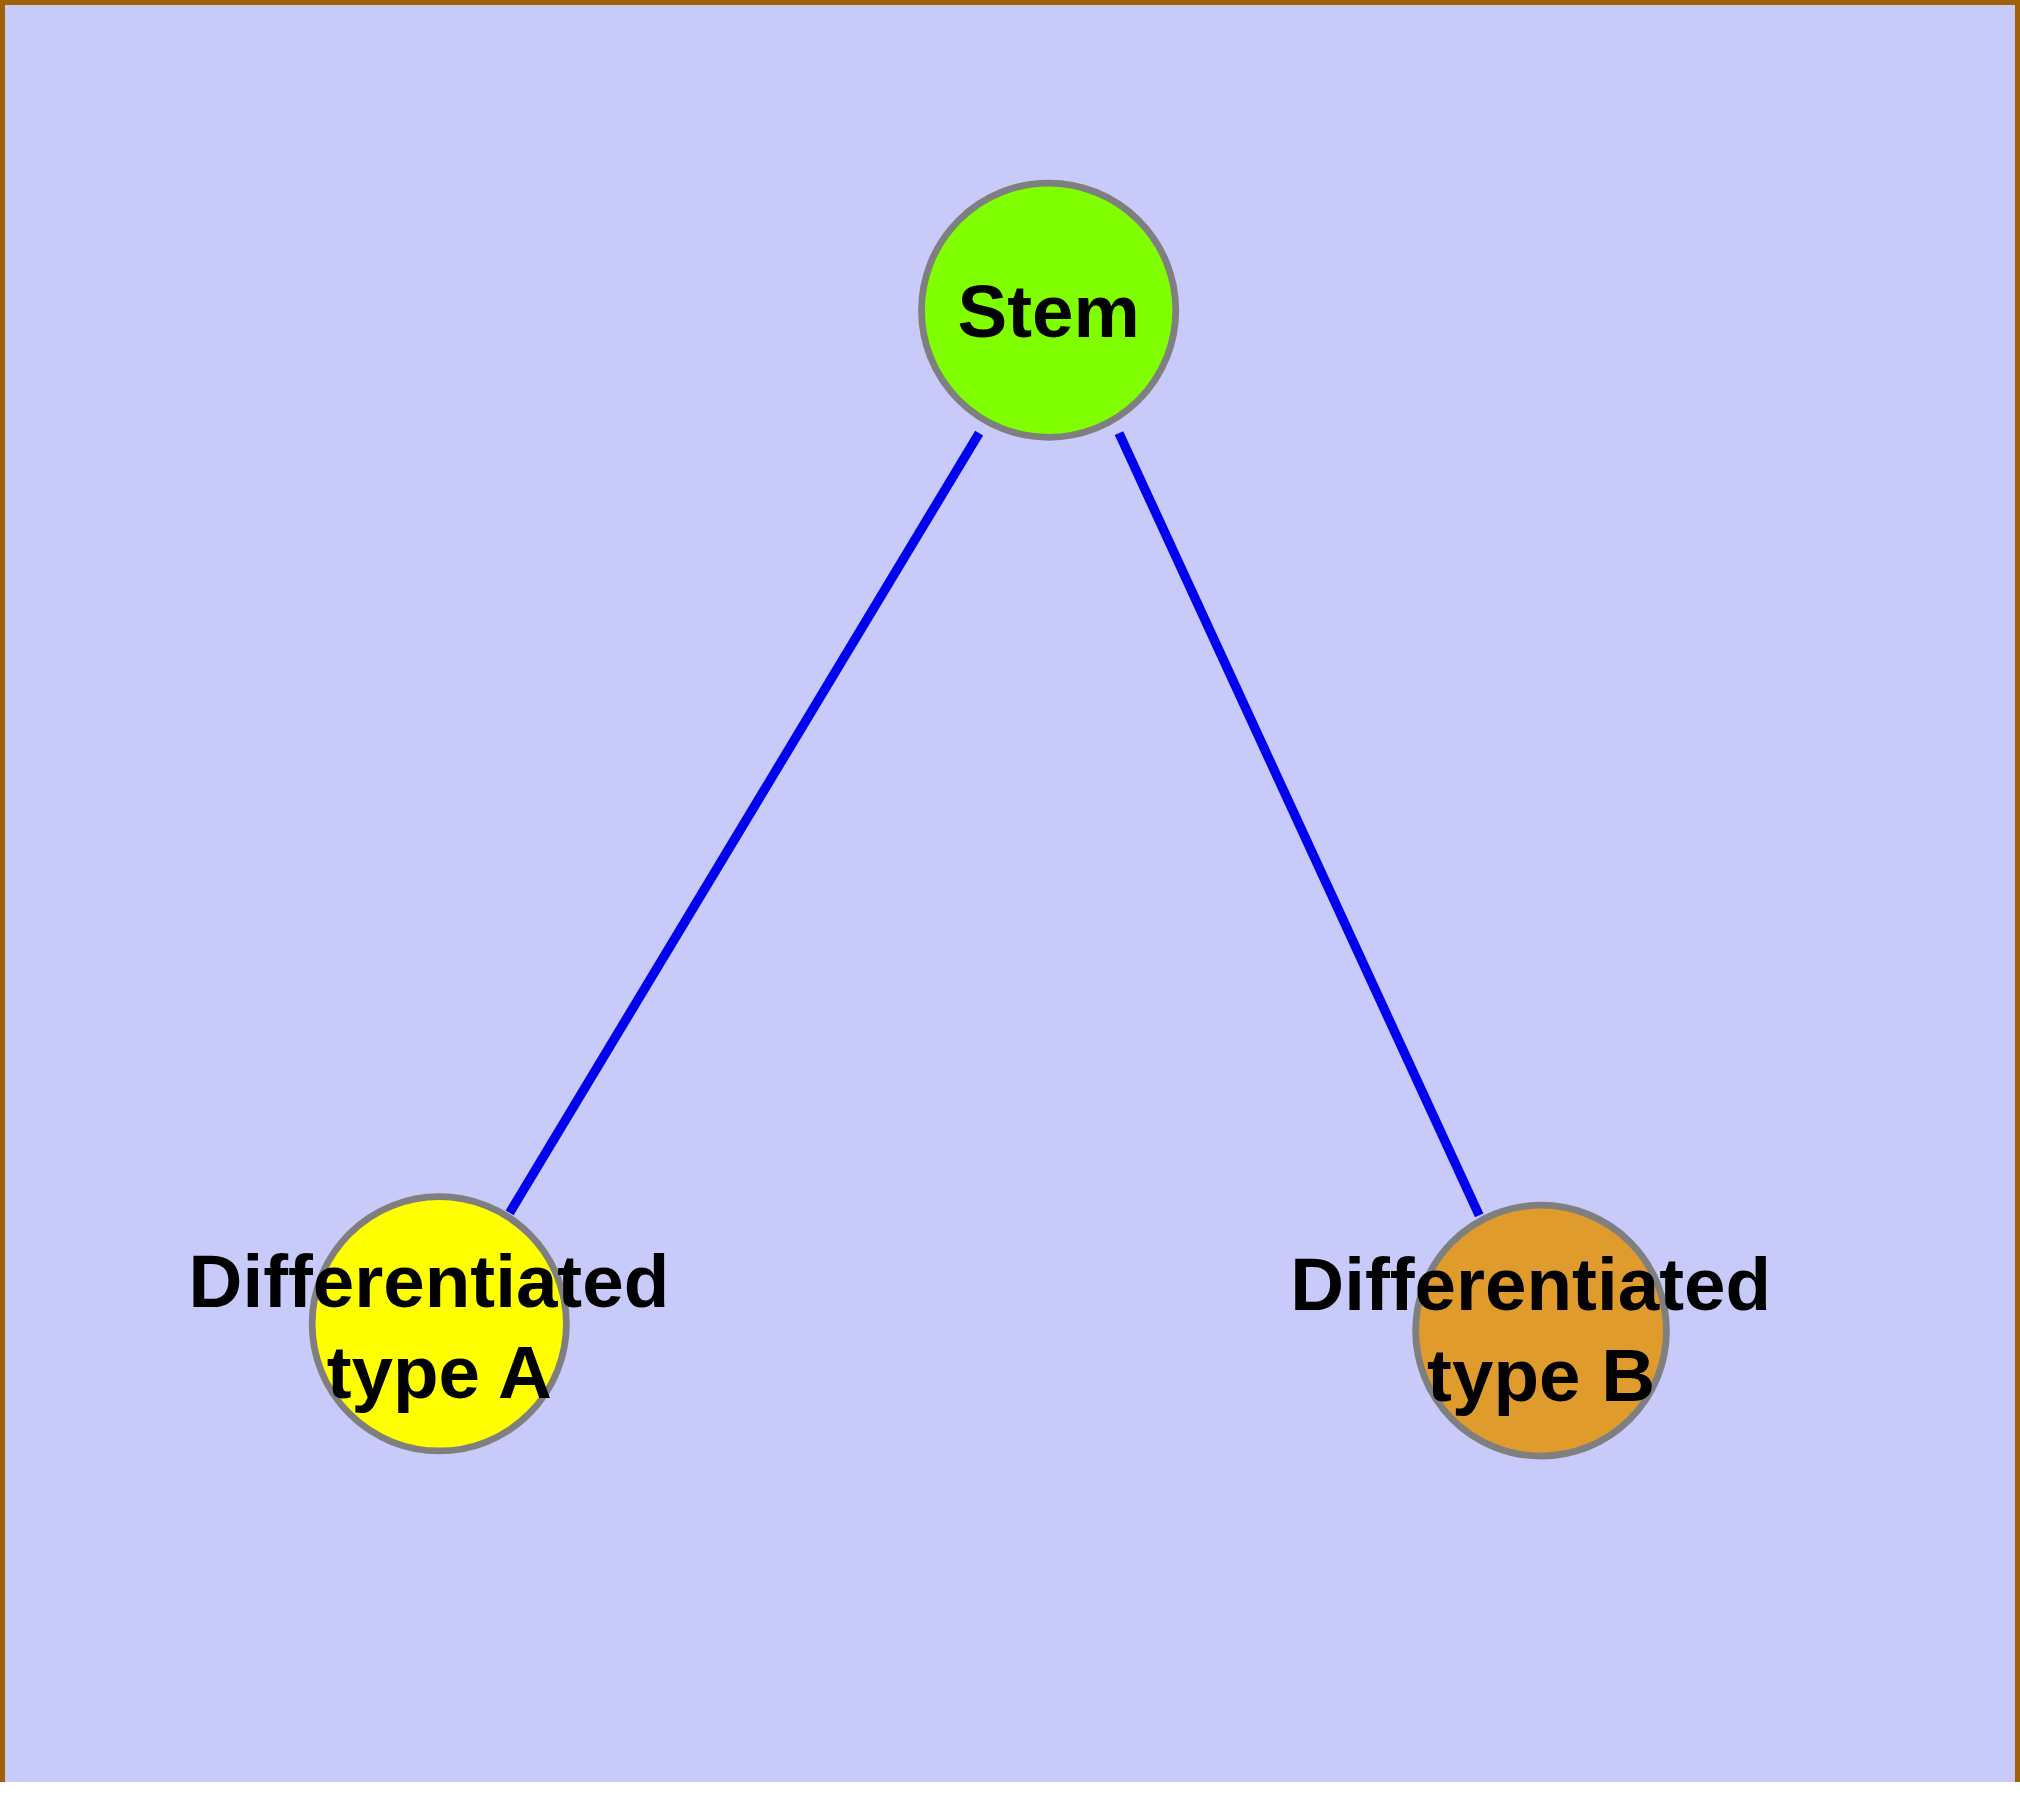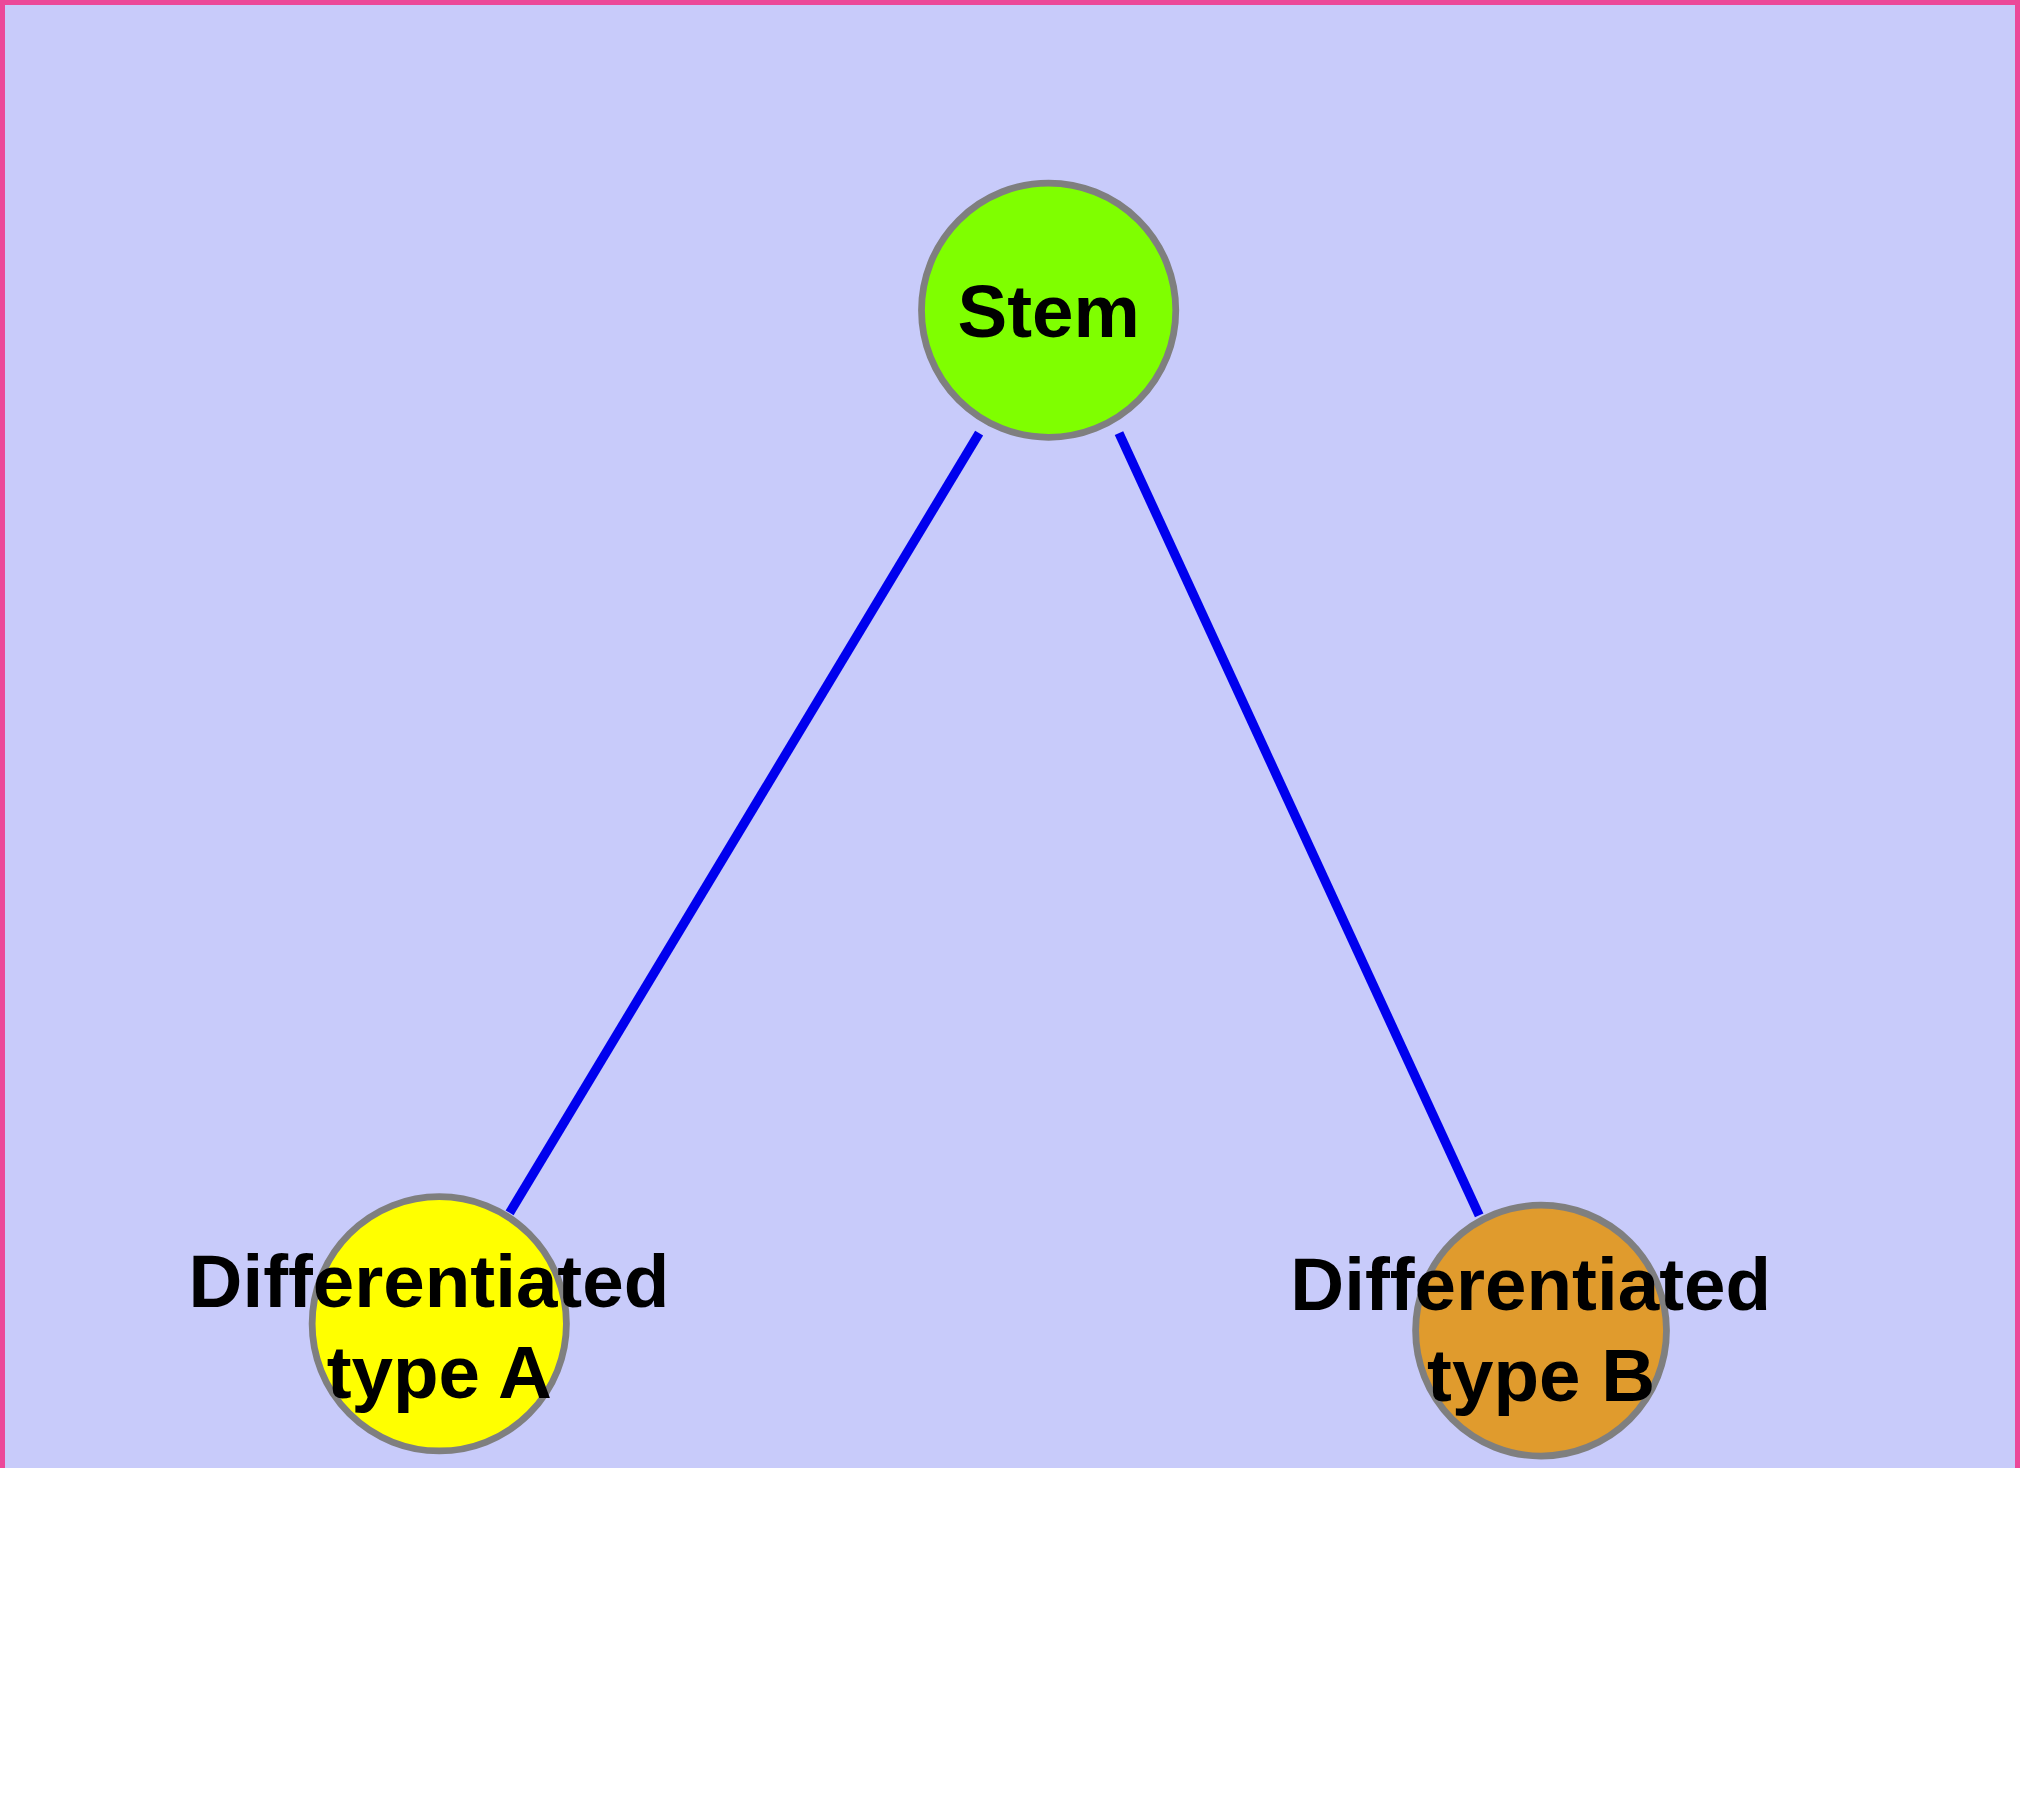--- a/index.html
+++ b/index.html
@@ -4,22 +4,22 @@
 <title>Cell Differentiation Graph</title>
 <style>
   html, body {
     margin: 0;
     padding: 0;
     background: #ffffff;
   }
   #canvas {
     position: relative;
     width: 2021px;
-    height: 1468px;
-    background: #ec4899;
+    height: 1782px;
+    background: #a16207;
     overflow: hidden;
     font-family: "Liberation Sans", "DejaVu Sans", sans-serif;
   }
   #plot-area {
     position: absolute;
     left: 5.1px;
     top: 5.1px;
     width: 2010px;
     height: 1802px;
     background: #c8cbfa;

